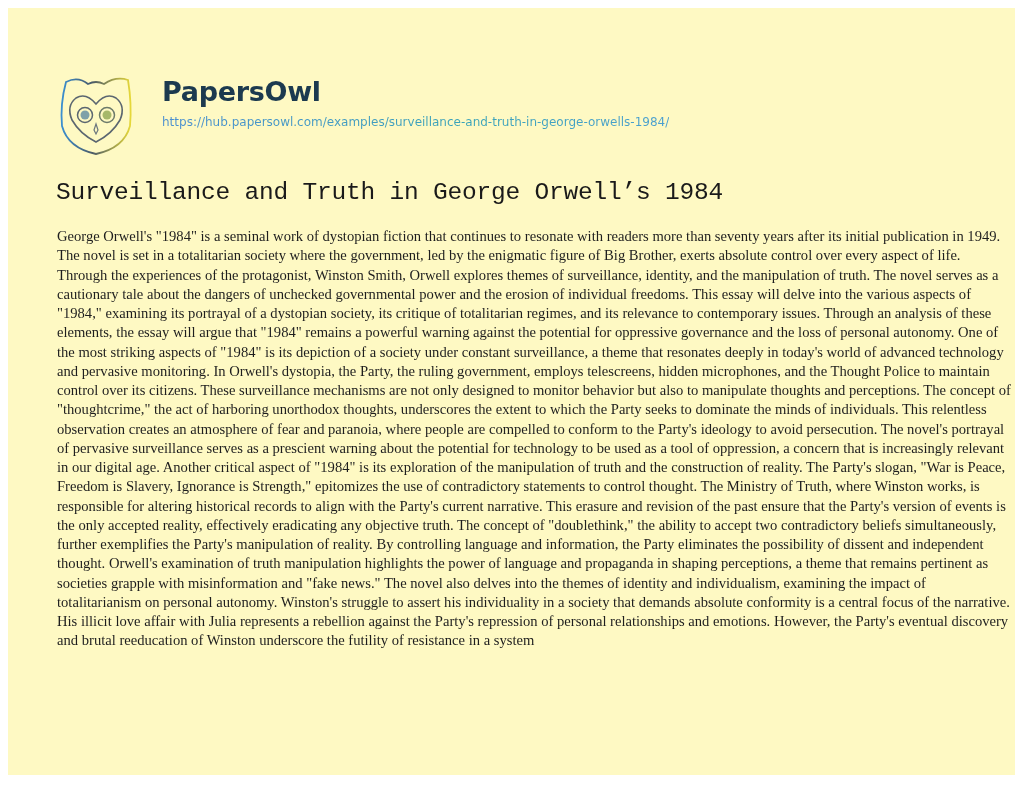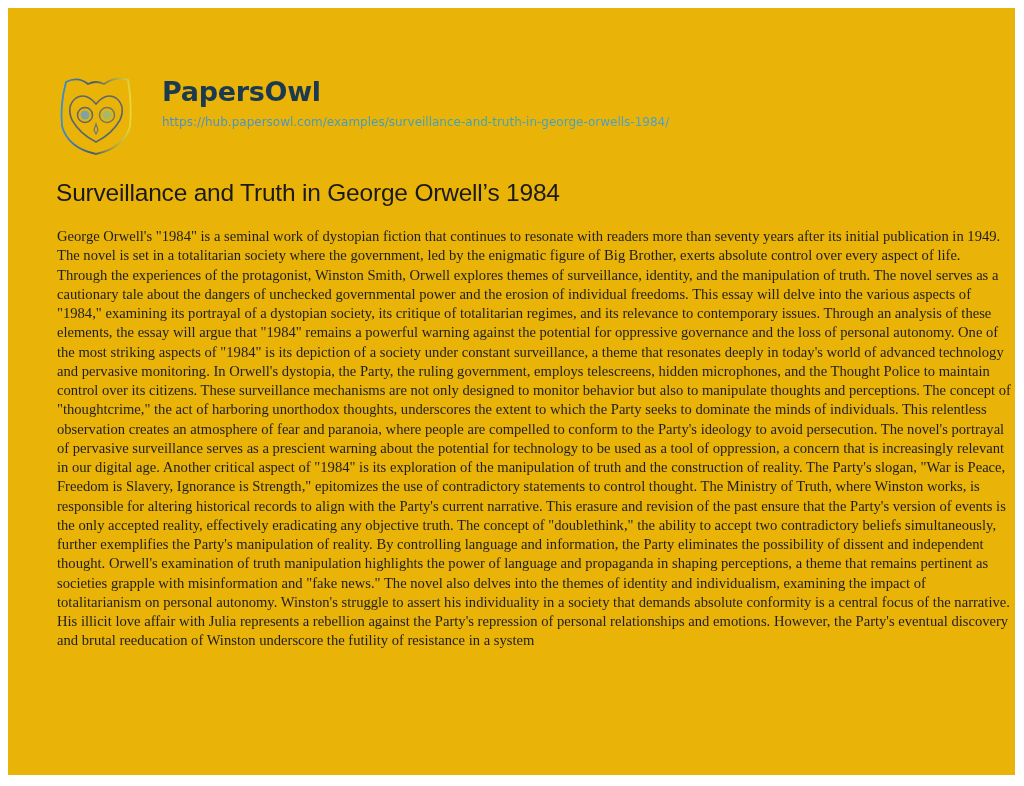--- a/index.html
+++ b/index.html
@@ -9,21 +9,21 @@
       width: 1024px;
       height: 786px;
       overflow: hidden;
     }
     .panel {
       position: absolute;
       left: 8px;
       top: 8px;
       width: 1007px;
       height: 767px;
-      background: #eab308;
+      background: #fef9c3;
     }
     .header {
       position: absolute;
       left: 50px;
       top: 66px;
       height: 90px;
     }
     .logo {
       position: absolute;
       left: 0;
@@ -54,21 +54,21 @@
       background: linear-gradient(90deg, #4a8ed0 0%, #3aa3b8 60%, #4a9fd0 100%);
       -webkit-background-clip: text;
       background-clip: text;
       -webkit-text-fill-color: transparent;
     }
     .title {
       position: absolute;
       left: 48px;
       top: 171px;
       margin: 0;
-      font-family: Liberation Sans, sans-serif;
+      font-family: Liberation Mono, monospace;
       font-weight: normal;
       font-size: 24.5px;
       color: #1a1a1a;
       white-space: nowrap;
       letter-spacing: -0.2px;
     }
     .body-text {
       position: absolute;
       left: 49px;
       top: 219px;

